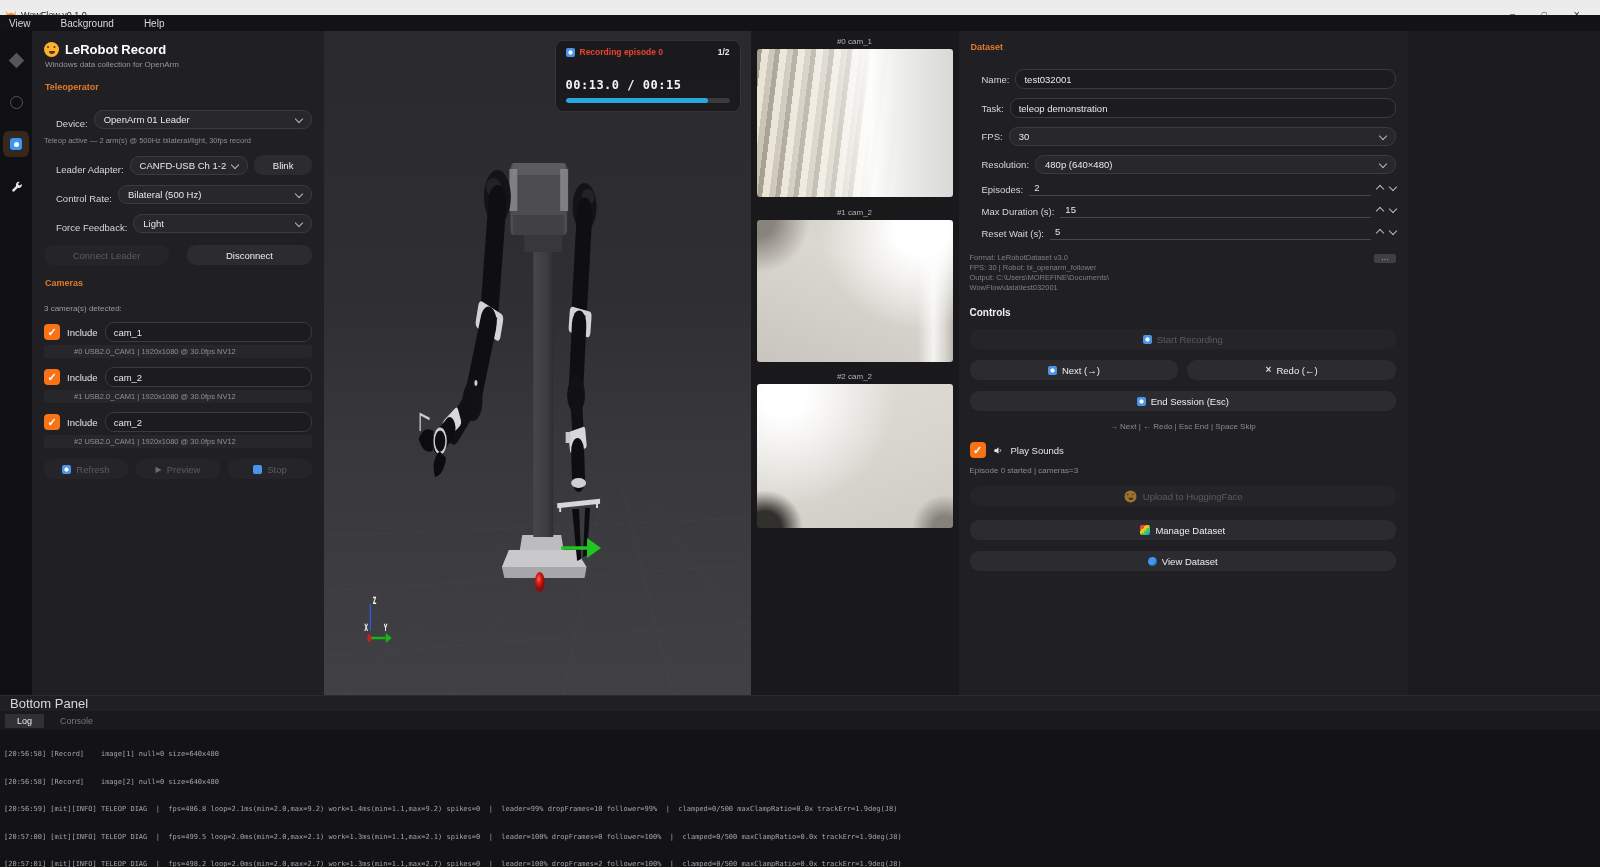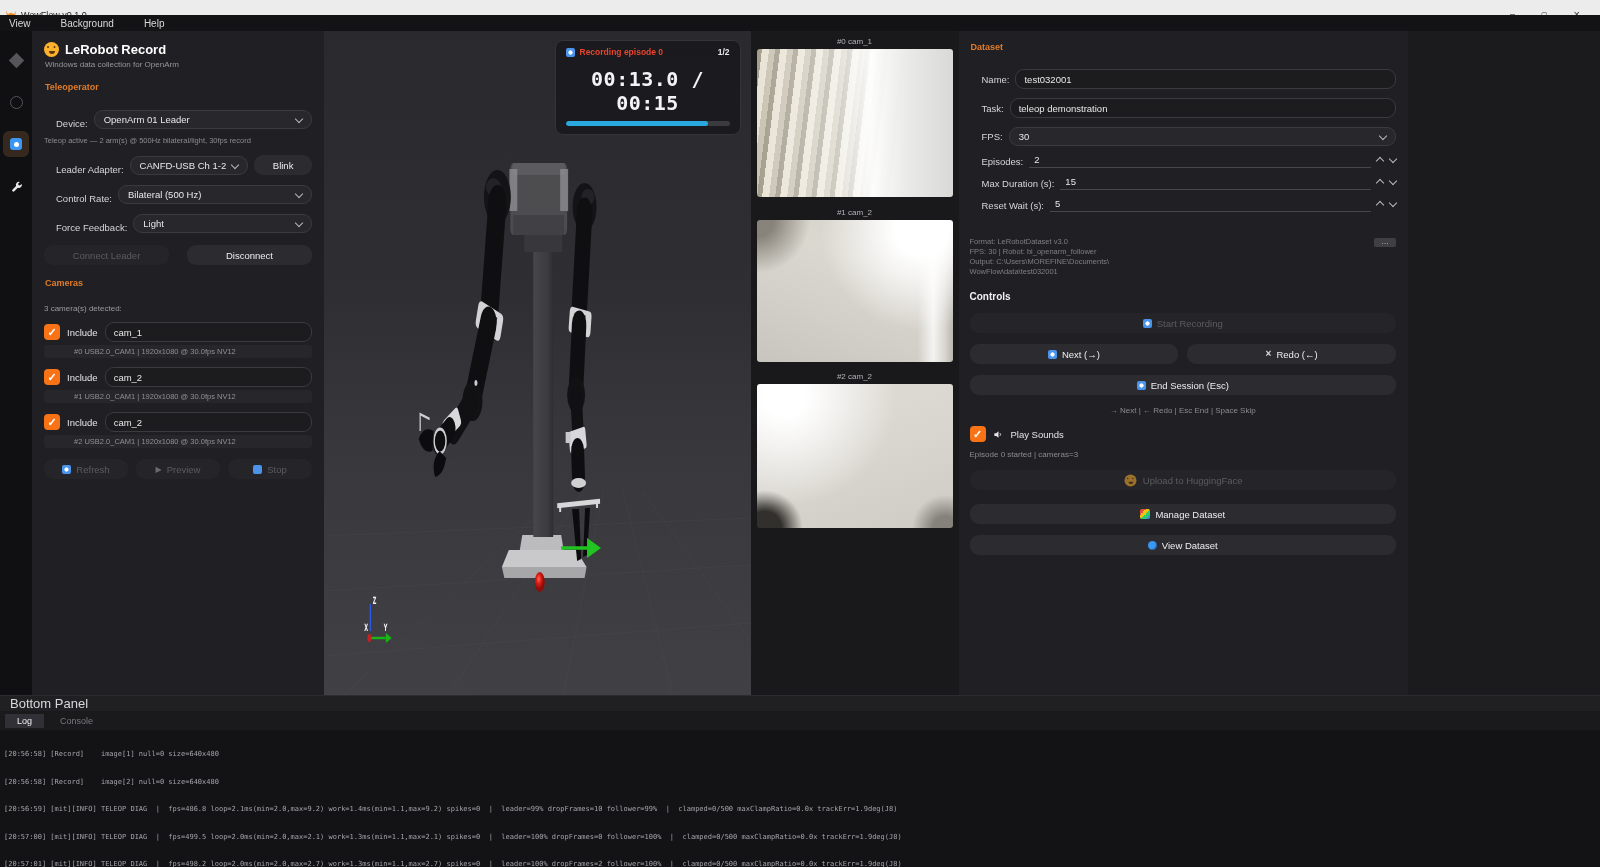--- a/index.html
+++ b/index.html
@@ -74,22 +74,22 @@
   .play-tri{color:#6a6a70;font-size:8px;}
   
   .viewport{flex:1;position:relative;overflow:hidden;
     background:linear-gradient(180deg,#29292e 0%,#2e2e33 40%,#37373c 62%,#404045 100%);}
   .viewport svg.scene{position:absolute;left:0;top:0;width:100%;height:100%;}
   .rec-overlay{position:absolute;top:9px;right:10px;width:186px;background:rgba(26,26,30,.96);
     border:1px solid #333338;border-radius:8px;padding:6px 10px 8px 10px;box-sizing:border-box;z-index:5;}
   .rec-row1{display:flex;align-items:center;gap:5px;}
   .rec-title{color:#e8442e;font-size:8.5px;font-weight:bold;flex:1;}
   .rec-count{color:#e8e8ec;font-size:8.5px;font-weight:bold;}
-  .rec-timer{font-family:"DejaVu Sans Mono",monospace;font-size:20px;font-weight:bold;color:#f4f4f6;
-    margin-top:10px;letter-spacing:.5px;text-align:center;}
+  .rec-timer{font-family:"DejaVu Sans Mono",monospace;font-size:12px;font-weight:bold;color:#f4f4f6;
+    margin-top:21px;letter-spacing:.5px;}
   .rec-track{height:5px;background:#3a3a3f;border-radius:3px;margin-top:6px;overflow:hidden;}
   .rec-fill{height:100%;background:#29a8e0;border-radius:3px;}
   
   .thumbs{width:208px;background:#19191c;flex-shrink:0;box-sizing:border-box;padding:2px 6px;
     display:flex;flex-direction:column;}
   .thumb-label{font-size:8px;color:#b4b4b8;text-align:center;margin:4px 0 3px 0;}
   .thumb-img{border-radius:3px;width:196px;}
   .cam0{height:148px;background-image:
     linear-gradient(90deg, rgba(255,255,255,0) 0%, rgba(255,255,255,.5) 42%, rgba(255,255,255,.95) 58%, #e9e9e7 78%, #d9d9d7 100%),
     repeating-linear-gradient(97deg, #a49e8d 0 5px, #e8e3d5 5px 12px, #c9c3b3 12px 18px);}
@@ -105,21 +105,21 @@
     linear-gradient(160deg, #e0ddd6 0%, #d9d6cf 50%, #cecbc4 100%);}
   
   .dataset-panel{flex:1;background:#202024;box-sizing:border-box;padding:9px 12px 0 11px;
     color:#e4e4e8;font-size:9.5px;overflow:hidden;}
   .dp-row{display:flex;align-items:center;gap:6px;margin-top:9px;}
   .spin-row{display:flex;align-items:center;gap:6px;margin-top:8px;}
   .spin-val{flex:1;background:transparent;border:none;border-bottom:1px solid #47474c;color:#e8e8ea;
     font-size:9.5px;padding:0 0 2px 5px;outline:none;min-width:0;font-family:"Liberation Sans",sans-serif;}
   .spin-chevs{display:flex;gap:7px;align-items:center;flex-shrink:0;padding-bottom:2px;}
   .chev-up{width:5px;height:5px;border-left:1.3px solid #b9b9bd;border-top:1.3px solid #b9b9bd;transform:rotate(45deg);margin-bottom:-2px;}
-  .info-block{position:relative;margin-top:25px;font-size:7.5px;color:#7e7e84;line-height:10px;}
+  .info-block{position:relative;margin-top:13px;font-size:7.5px;color:#7e7e84;line-height:10px;}
   .more-btn{position:absolute;right:0;top:1px;width:22px;height:9px;background:#3f3f44;border-radius:2px;
     color:#cfcfd3;font-size:8px;line-height:7px;text-align:center;}
   .controls-label{font-size:10px;font-weight:bold;color:#f0f0f2;margin-top:14px;}
   .ctl-btn{margin-top:11px;}
   .ctl-grid{display:flex;gap:9px;margin-top:11px;}
   .ctl-grid .btn{flex:1;}
   .shortcut-hint{font-size:8px;color:#8a8a90;text-align:center;margin-top:11px;}
   .sound-row{display:flex;align-items:center;gap:7px;margin-top:11px;}
   .status-line{font-size:8px;color:#8a8a90;margin-top:8px;}
   .palette-ico{width:10px;height:10px;border-radius:2px;flex-shrink:0;
@@ -412,20 +412,27 @@
       <span class="flabel">Task:</span>
       <input class="text-input" value="teleop demonstration" style="">
     </div>
     <div class="dp-row">
       <span class="flabel">FPS:</span>
       <div class="dropdown">
         <span class="dval">30</span>
         <span class="chev"></span>
       </div>
     </div>
+    <div class="dp-row">
+      <span class="flabel">Resolution:</span>
+      <div class="dropdown">
+        <span class="dval">480p (640×480)</span>
+        <span class="chev"></span>
+      </div>
+    </div>
 
     <div class="spin-row" style="">
       <span class="flabel">Episodes:</span>
       <input class="spin-val" value="2" style="">
       <span class="spin-chevs">
           <span class="chev-up"></span>
           <span class="chev"></span>
         </span>
     </div>
     <div class="spin-row">

